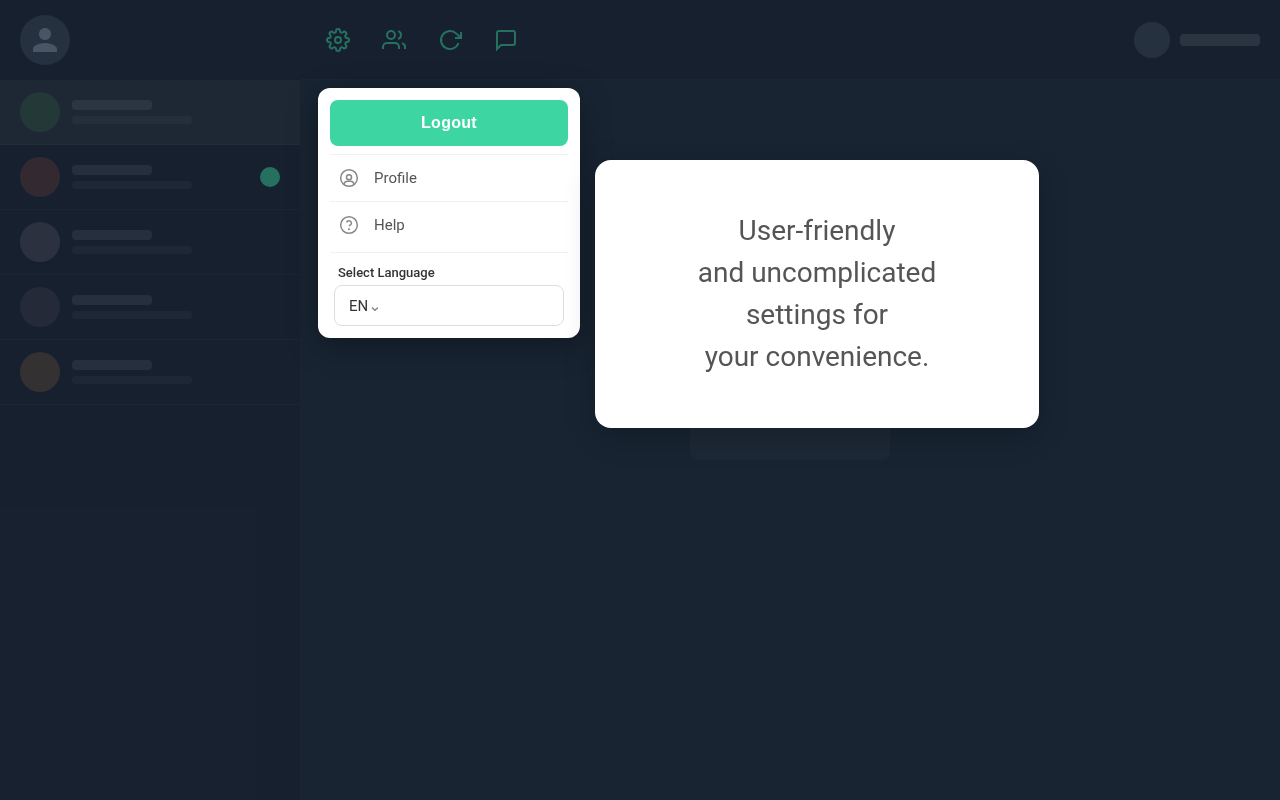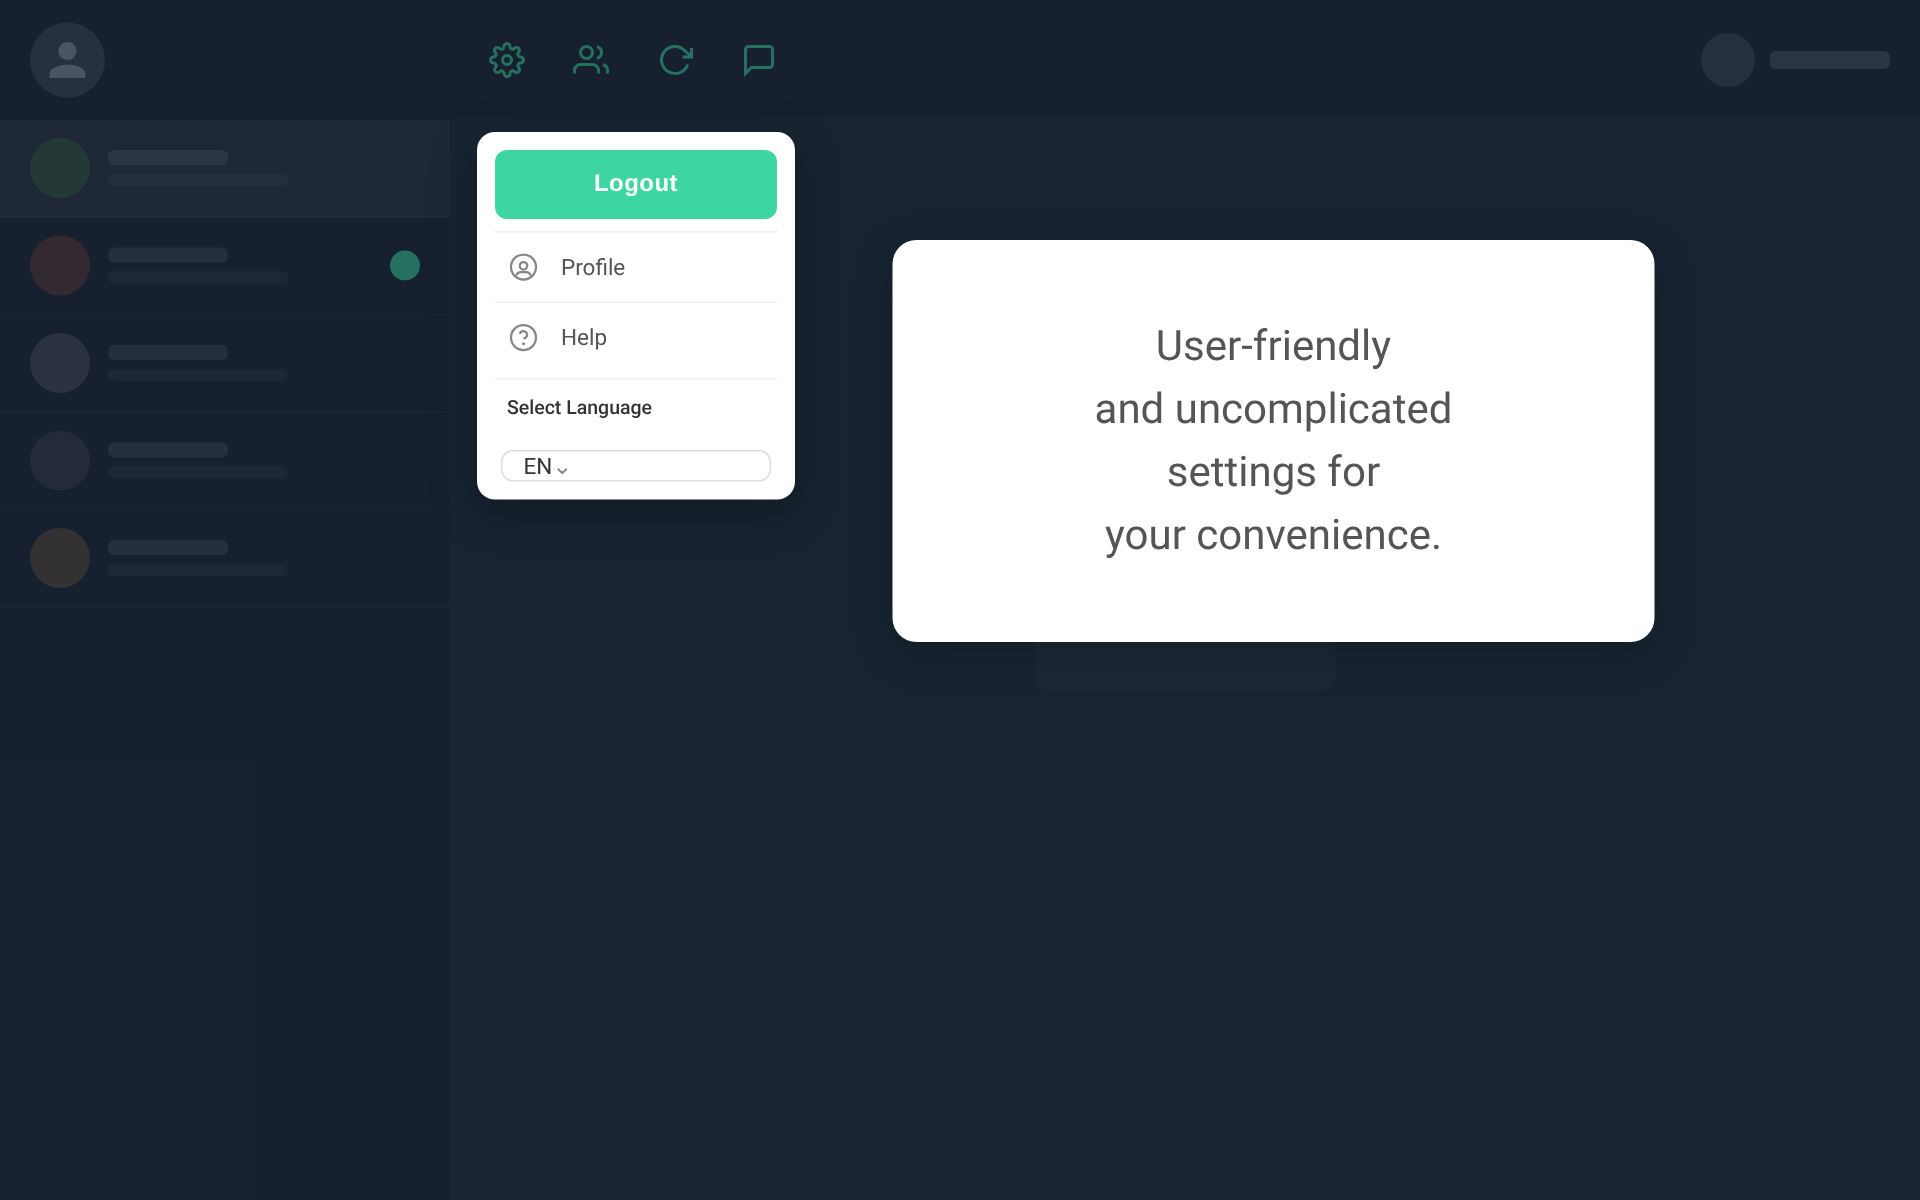--- a/index.html
+++ b/index.html
@@ -163,21 +163,21 @@
       align-items: center;
       justify-content: center;
       opacity: 0.5;
     }
 
     
     .dropdown-menu {
       position: absolute;
       top: 88px;
       left: 318px;
-      width: 212px;
+      width: 262px;
       background: white;
       border-radius: 12px;
       box-shadow: 0 8px 32px rgba(0,0,0,0.3);
       z-index: 100;
       overflow: hidden;
       padding: 12px;
       display: flex;
       flex-direction: column;
       gap: 0;
     }
@@ -227,48 +227,48 @@
     .lang-section {
       border-top: 1px solid #f0f0f0;
       padding-top: 12px;
       margin-top: 4px;
     }
 
     .lang-label {
       font-size: 13px;
       color: #333;
       font-weight: 500;
-      margin-bottom: 20px;
+      margin-bottom: 5px;
       padding: 0 8px;
     }
 
     .lang-select {
       display: flex;
       align-items: center;
       justify-content: flex-start;
       border: 1.5px solid #ddd;
       border-radius: 8px;
-      padding: 0 14px;
+      padding: 10px 14px;
       cursor: pointer;
       font-size: 15px;
       color: #333;
       margin: 0 4px;
     }
 
     .lang-select-arrow {
       color: #888;
       font-size: 16px;
     }
 
     
     .tooltip-card {
       position: absolute;
       top: 160px;
       left: 595px;
-      width: 508px;
+      width: 444px;
       background: white;
       border-radius: 16px;
       box-shadow: 0 8px 32px rgba(0,0,0,0.2);
       z-index: 50;
       padding: 50px 40px;
       display: flex;
       align-items: center;
       justify-content: center;
     }
 

